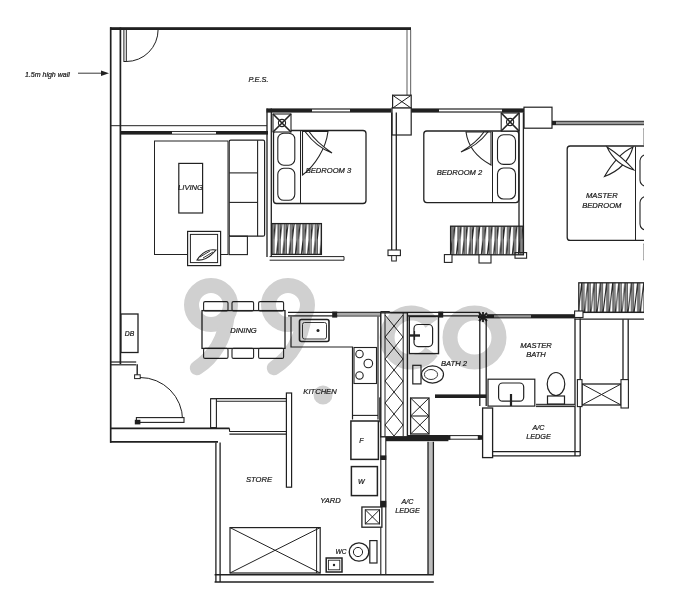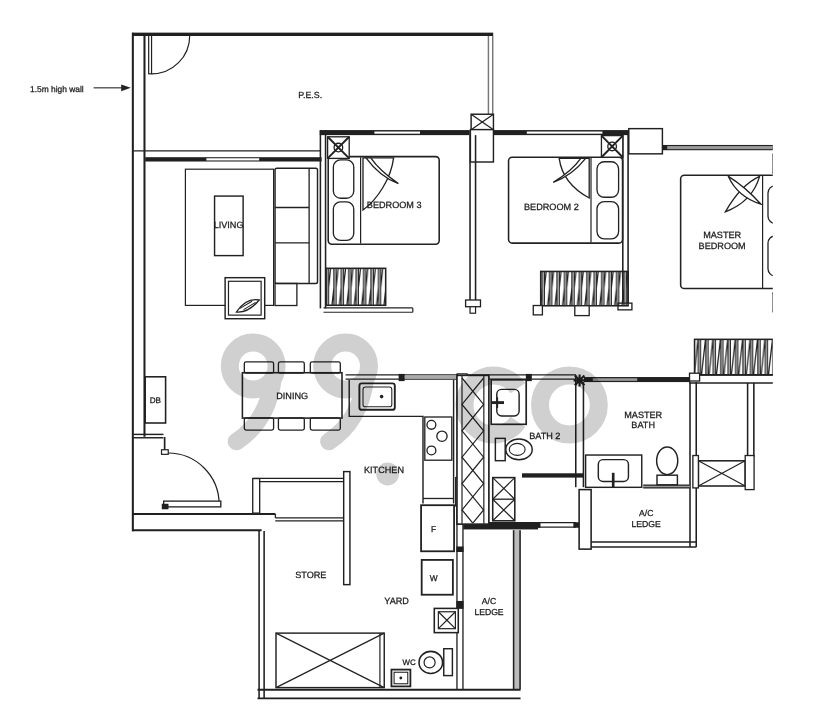--- a/index.html
+++ b/index.html
@@ -1,15 +1,15 @@
 <!DOCTYPE html>
 <html><head><meta charset="utf-8">
 <style>
 html,body{margin:0;padding:0;background:#fff;}
-#wrap{width:644px;height:600px;position:relative;background:#fff;overflow:hidden;}
+#wrap{width:644px;height:600px;position:relative;background:#fff;overflow:hidden;font-style:italic;}
 svg{position:absolute;top:0;left:0;}
 text{font-family:"Liberation Sans",sans-serif;fill:#1c1c1c;}
 </style></head>
 <body>
 <div id="wrap">
 <svg width="695" height="600" viewBox="0 0 695 600">
 <defs>
 <pattern id="h1" width="6.2" height="40" patternUnits="userSpaceOnUse">
   <path d="M1,0 V40 M1,40 L5.4,0 M5.4,0 V40" stroke="#222" stroke-width="1.05" fill="none"></path>
 </pattern>

